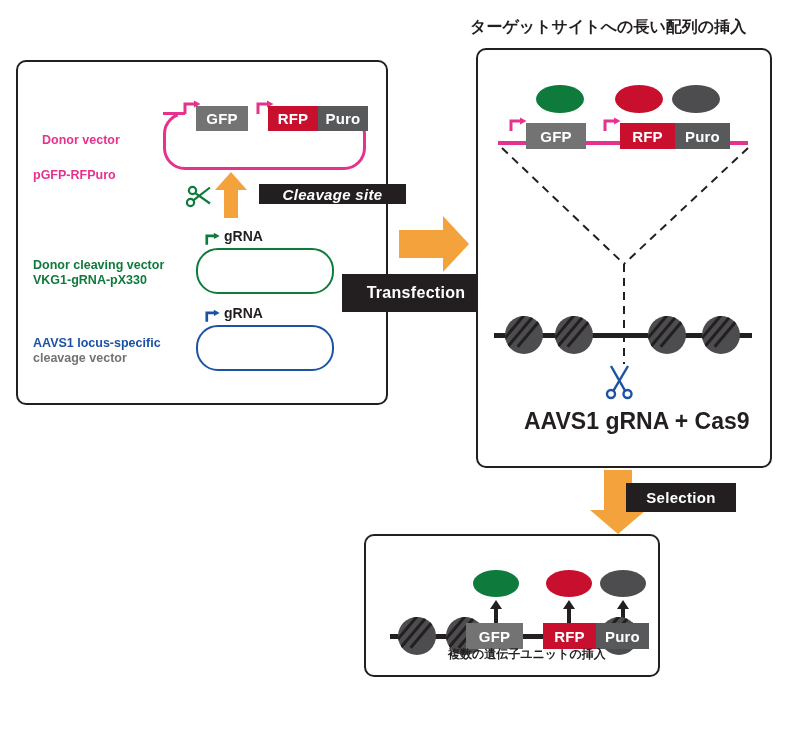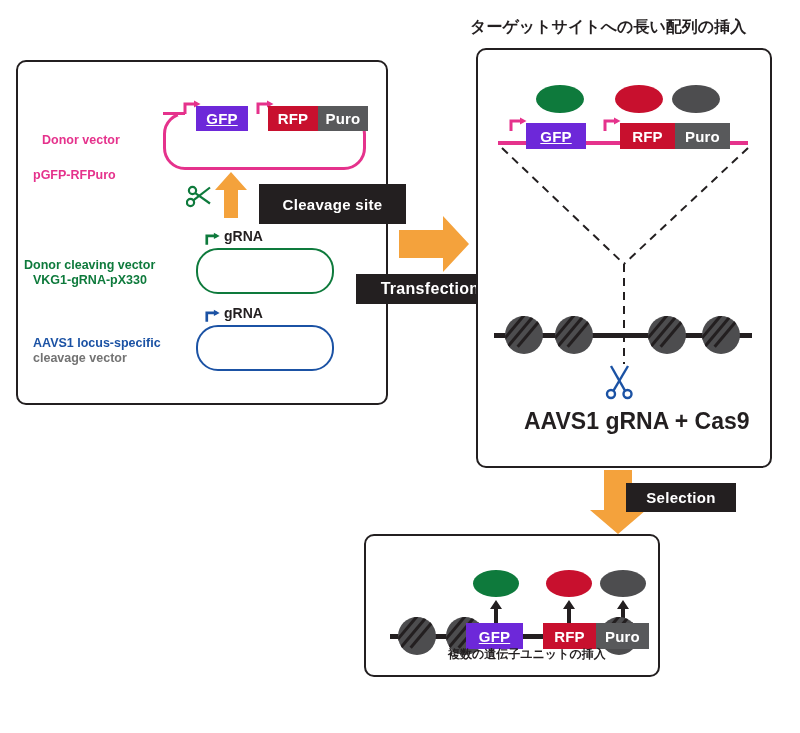--- a/index.html
+++ b/index.html
@@ -43,21 +43,21 @@
     position: absolute;
     box-sizing: border-box;
     color: #ffffff;
     font-weight: bold;
     font-size: 15px;
     display: flex;
     align-items: center;
     justify-content: center;
     letter-spacing: .2px;
   }
-  .gfp  { background: #6d28d9; text-decoration: underline; }
+  .gfp  { background: #737373; }
   .rfp  { background: #c8102e; }
   .puro { background: #58595b; }
 
   
   .plate {
     position: absolute;
     background: #231f20;
     color: #ffffff;
     font-weight: bold;
     display: flex;
@@ -137,44 +137,44 @@
     <circle cx="6.5" cy="8.5" r="3.6"></circle>
     <path d="M7.3 18.3 L24 5.5"></path>
     <path d="M9.3 11.2 L24 21.5"></path>
   </g>
 </svg>
 
 <svg class="abs" style="left:214px; top:172px;" width="34" height="46" viewBox="0 0 34 46">
   <path d="M17 0 L33 18 L24 18 L24 46 L10 46 L10 18 L1 18 Z" fill="#f4a23c"></path>
 </svg>
 
-<div class="plate" style="left:259px; top:184px; width:147px; height:40px; font-size:15px;">Cleavage site</div>
+<div class="plate" style="left:259px; top:184px; width:147px; height:20px; font-size:15px;font-style:italic;">Cleavage site</div>
 
 <div class="plasmid p-green" style="left:196px; top:248px; width:138px; height:46px;"></div>
 <svg class="abs" style="left:205px; top:232px;" width="16" height="15" viewBox="0 0 18 16">
   <path d="M2 14 L2 4 L13 4" stroke="#0e7a3c" stroke-width="3" fill="none"></path>
   <path d="M10 0.5 L16.5 4 L10 7.5 Z" fill="#0e7a3c"></path>
 </svg>
 <div class="lbl" style="left:224px; top:228px; font-size:14px; color:#231f20;">gRNA</div>
-<div class="lbl" style="left:24px; top:258px; font-size:12.5px; color:#0e7a3c;text-align:right;">Donor cleaving vector</div>
+<div class="lbl" style="left:33px; top:258px; font-size:12.5px; color:#0e7a3c;text-align:right;">Donor cleaving vector</div>
 <div class="lbl" style="left:33px; top:273px; font-size:12.5px; color:#0e7a3c;">VKG1-gRNA-pX330</div>
 
 <div class="plasmid p-blue" style="left:196px; top:325px; width:138px; height:46px;"></div>
 <svg class="abs" style="left:205px; top:309px;" width="16" height="15" viewBox="0 0 18 16">
   <path d="M2 14 L2 4 L13 4" stroke="#1b52a4" stroke-width="3" fill="none"></path>
   <path d="M10 0.5 L16.5 4 L10 7.5 Z" fill="#1b52a4"></path>
 </svg>
 <div class="lbl" style="left:224px; top:305px; font-size:14px; color:#231f20;">gRNA</div>
 <div class="lbl" style="left:33px; top:336px; font-size:12.5px; color:#1b52a4;">AAVS1 locus-specific</div>
 <div class="lbl" style="left:33px; top:351px; font-size:12.5px; color:#737373;text-align:right;">cleavage vector</div>
 
 <svg class="abs" style="left:399px; top:216px;" width="70" height="56" viewBox="0 0 70 56">
   <path d="M0 14 L44 14 L44 0 L70 28 L44 56 L44 42 L0 42 Z" fill="#f4a23c"></path>
 </svg>
-<div class="plate" style="left:356px; top:274px; width:148px; height:30px; font-size:16px;">Transfection</div>
+<div class="plate" style="left:342px; top:274px; width:148px; height:38px; font-size:16px;">Transfection</div>
 
 <div class="panel" style="left:476px; top:48px; width:296px; height:420px;"></div>
 
 <div class="ell ell-g" style="left:536px; top:85px; width:48px; height:28px;"></div>
 <div class="ell ell-r" style="left:615px; top:85px; width:48px; height:28px;"></div>
 <div class="ell ell-k" style="left:672px; top:85px; width:48px; height:28px;"></div>
 
 <div class="abs" style="left:498px; top:141px; width:250px; height:4px; background:#e5328c;"></div>
 <svg class="abs" style="left:509px; top:117px;" width="18" height="16" viewBox="0 0 18 16">
   <path d="M2 14 L2 4 L14 4" stroke="#e5328c" stroke-width="3" fill="none"></path>

